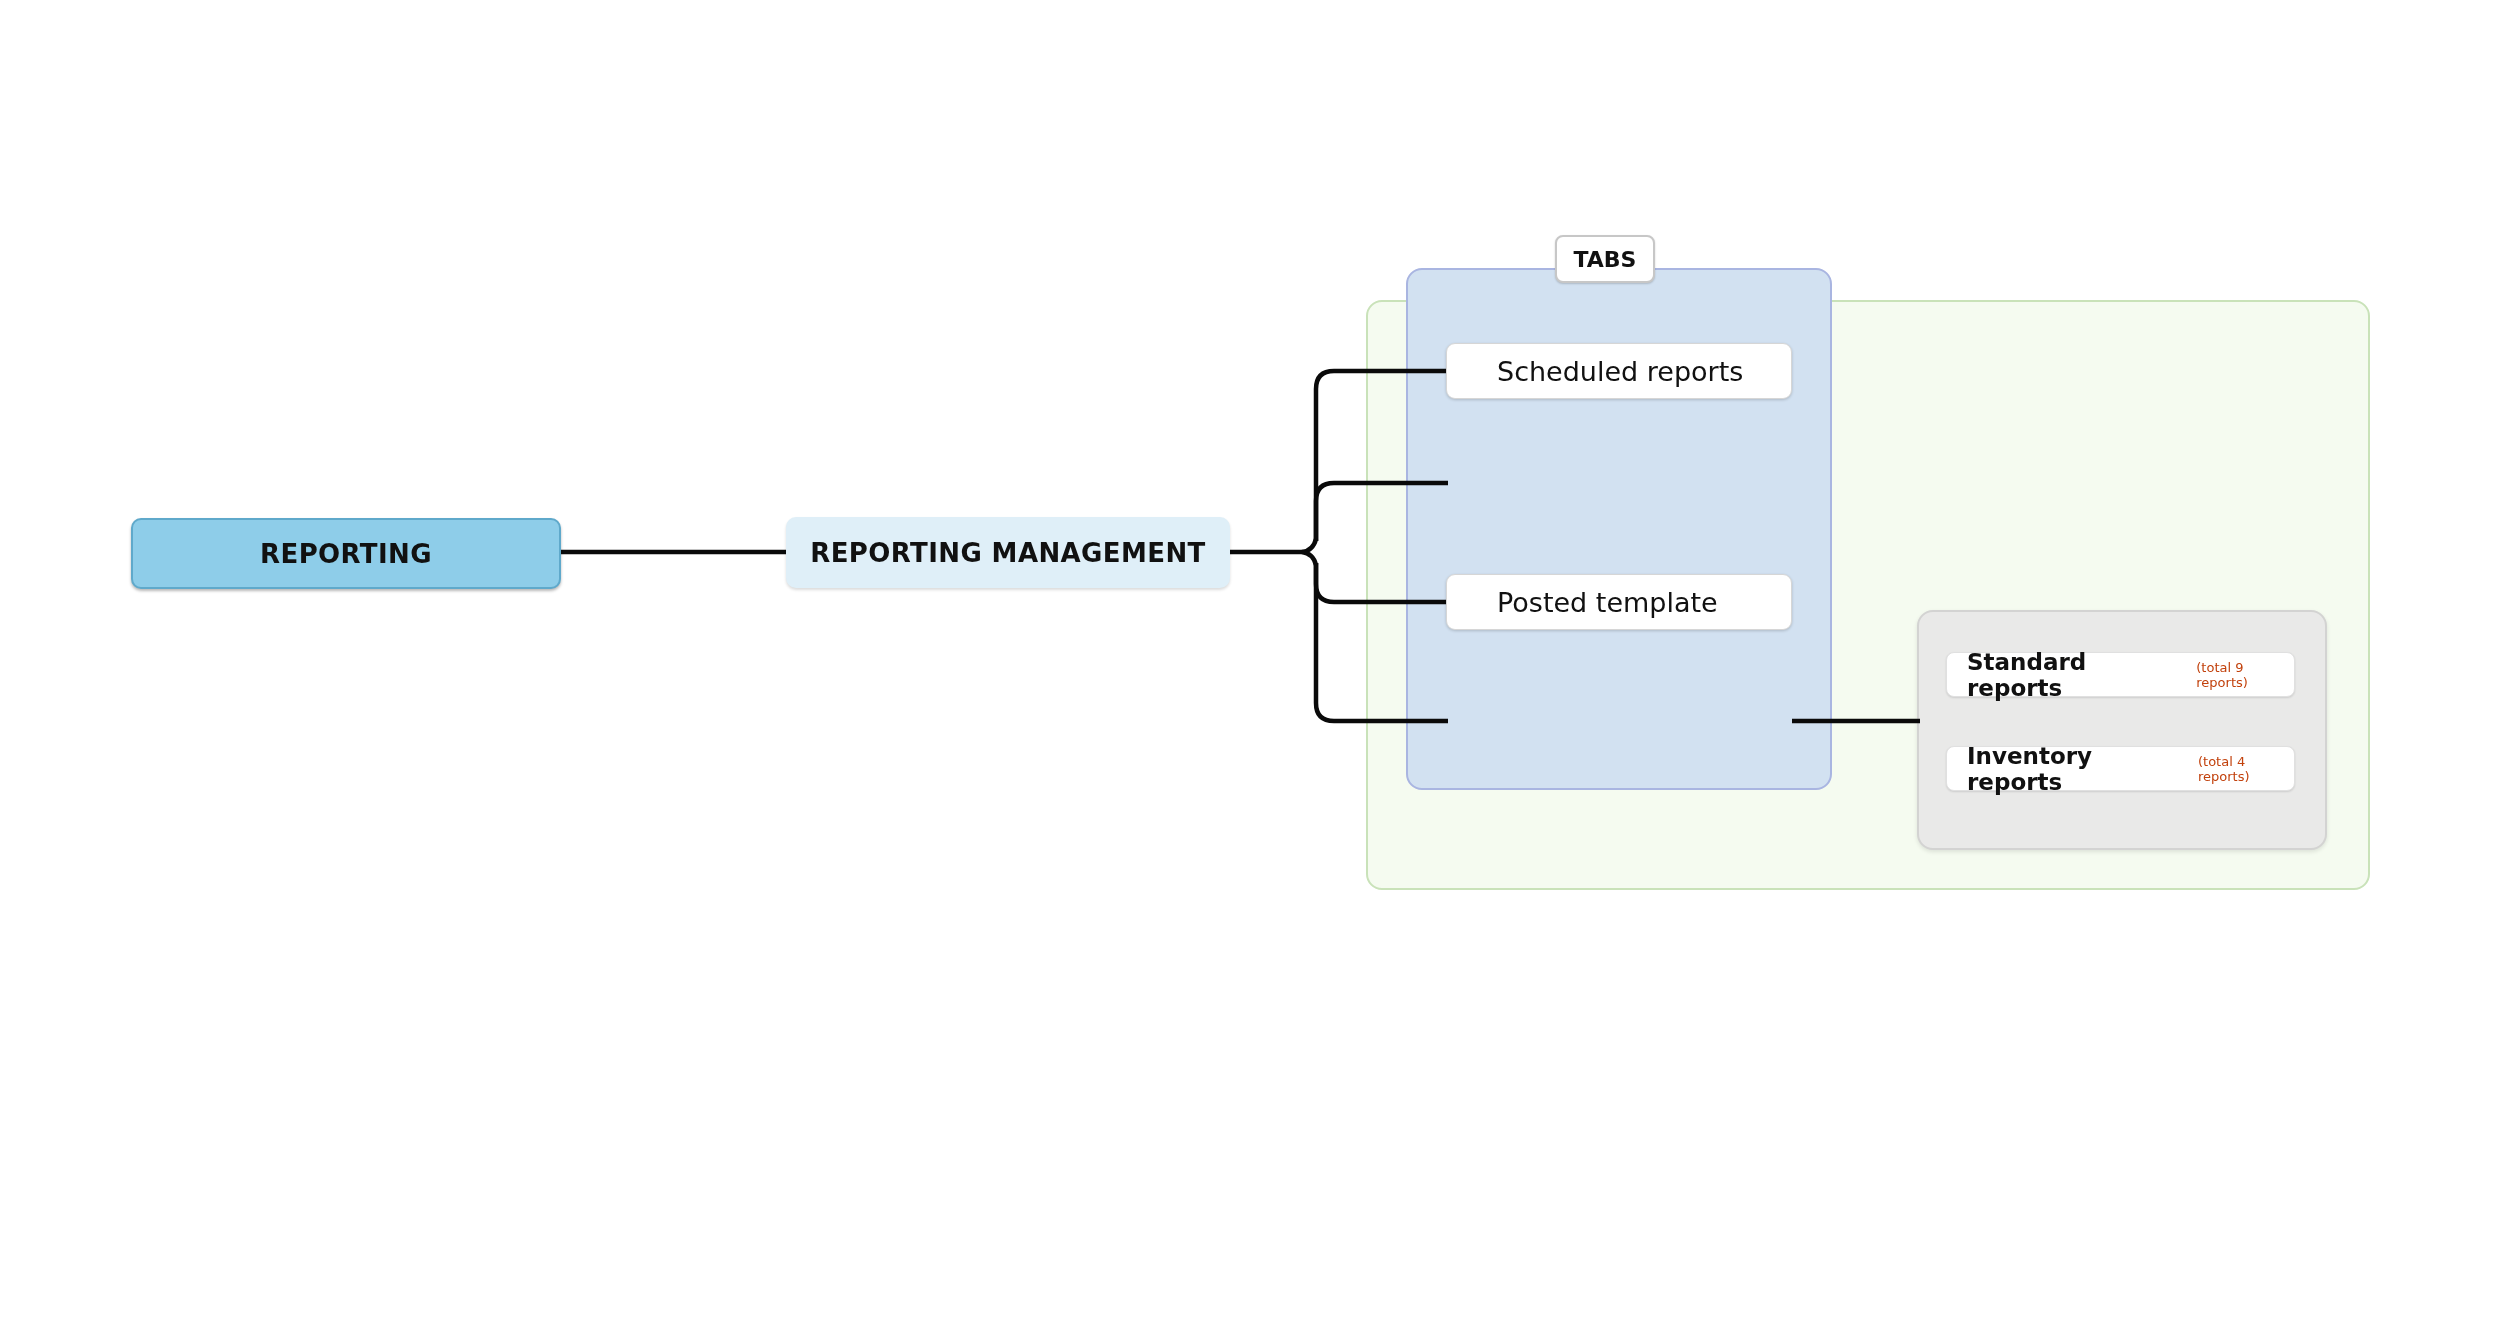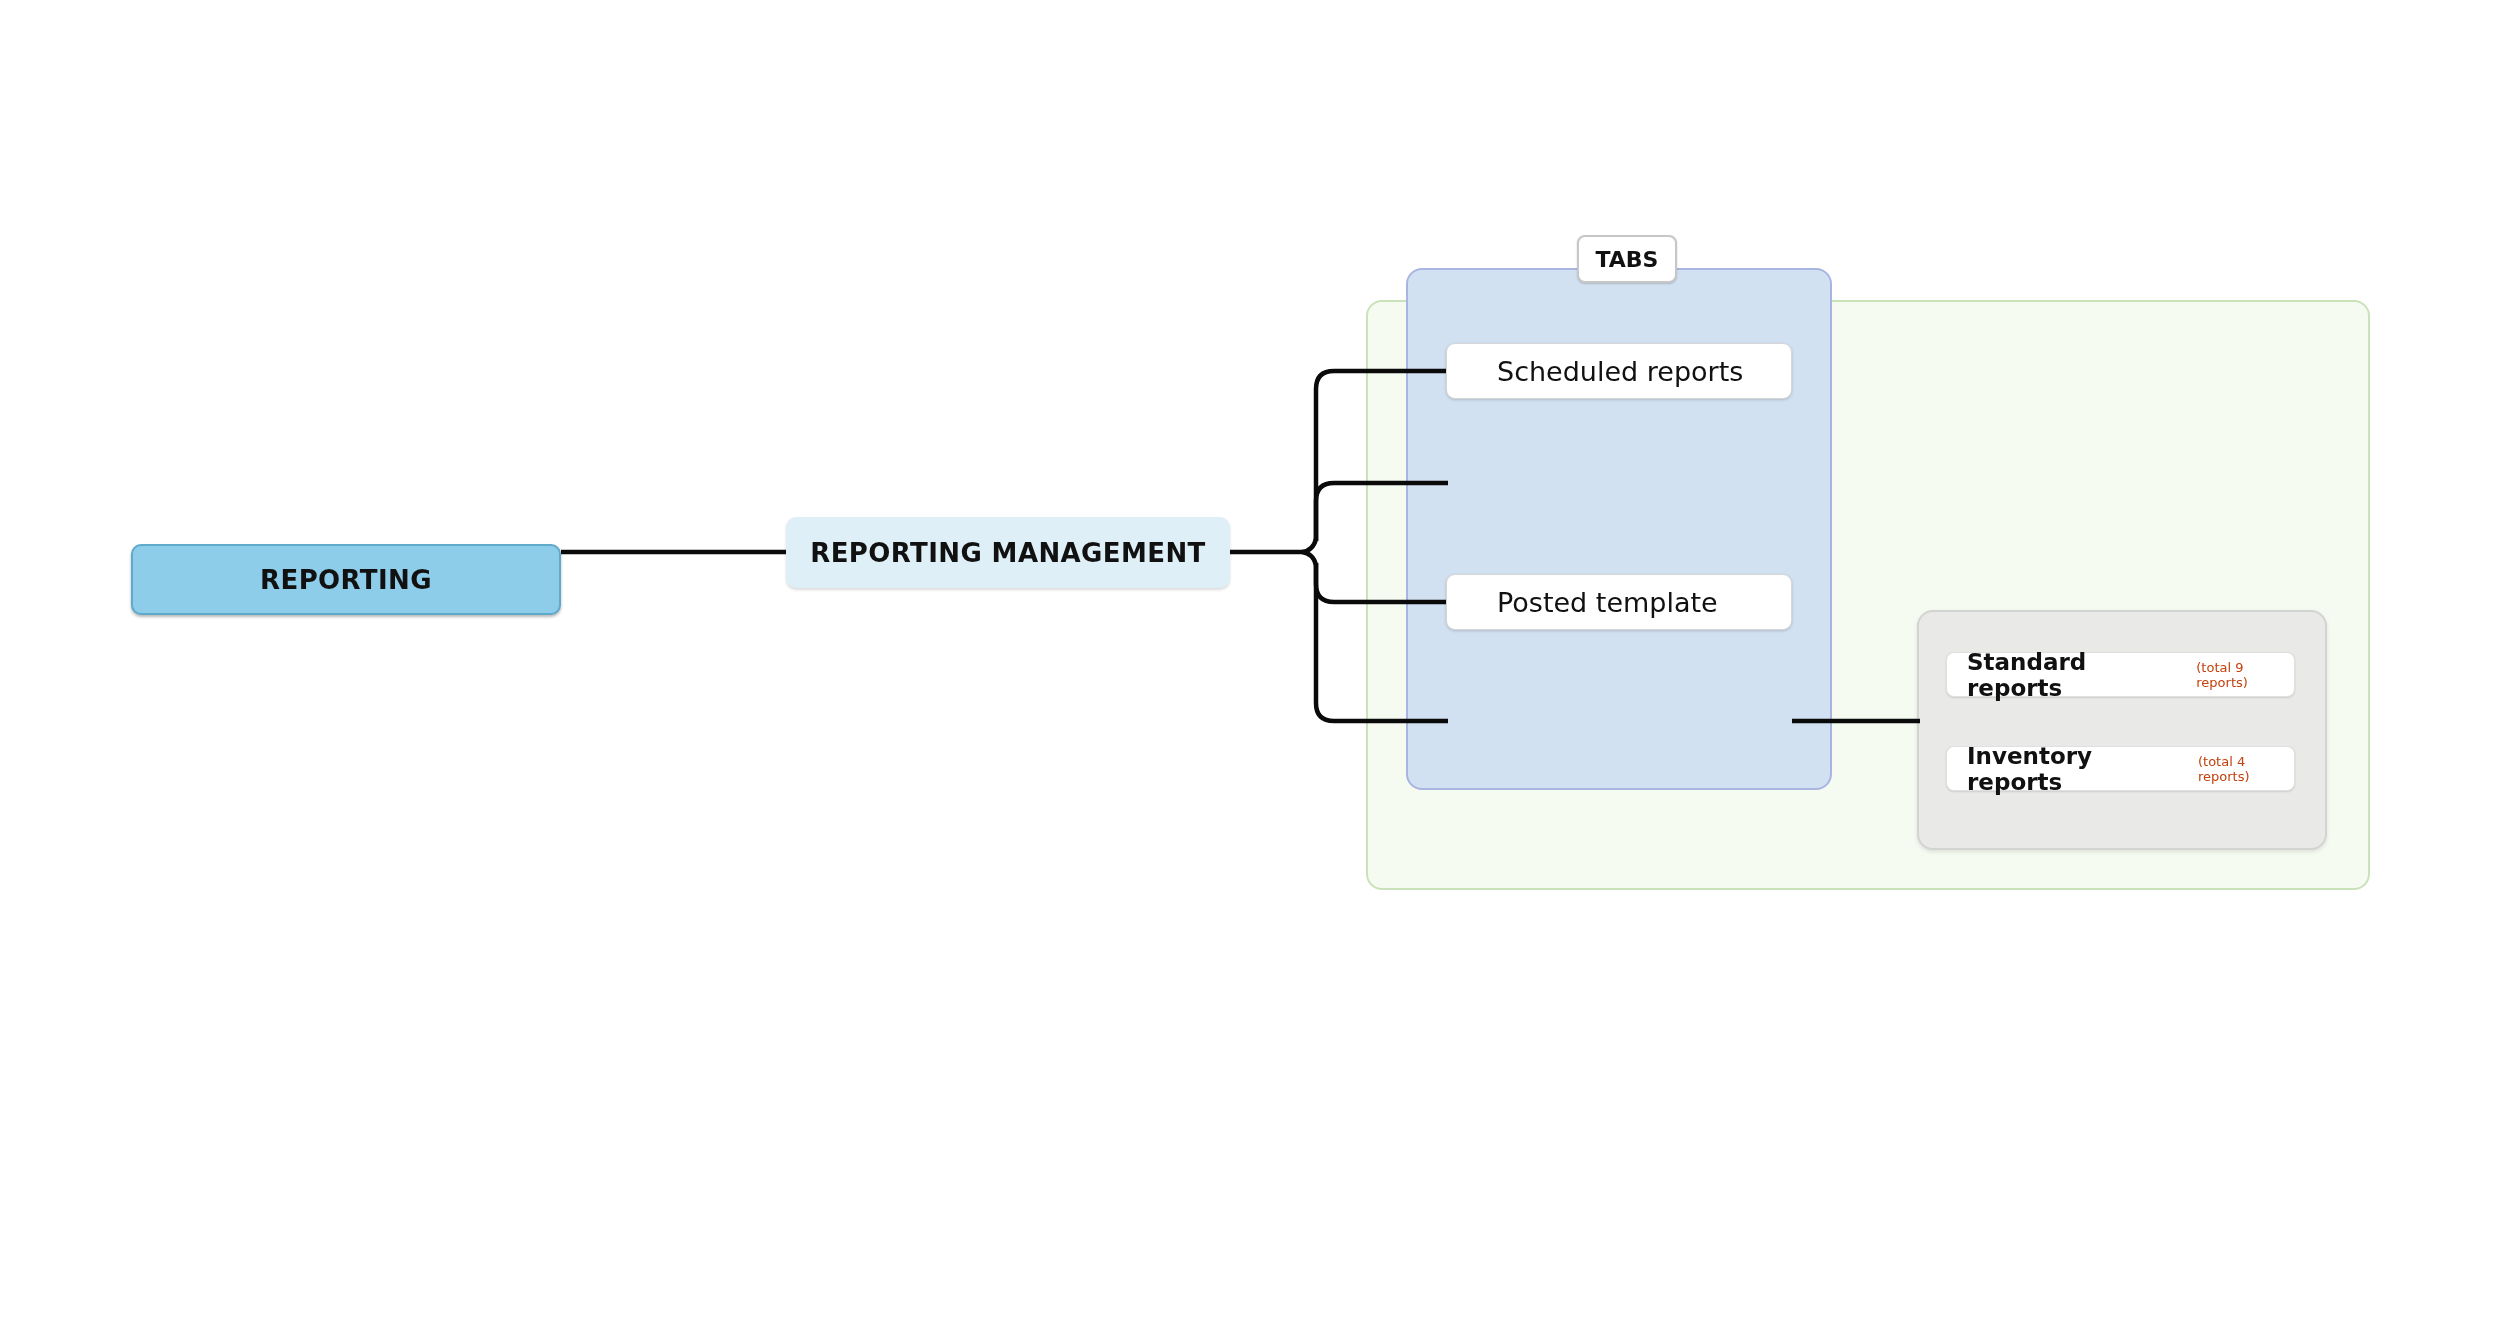--- a/index.html
+++ b/index.html
@@ -30,25 +30,24 @@
     border:2px solid var(--subgroup-border,#D3D3D2);
     border-radius:16px;z-index:2;box-sizing:border-box;
     box-shadow:0 2px 4px rgba(0,0,0,.10);
   }
   .tabs-label{
     position:absolute;left:1555px;top:235px;width:100px;height:48px;
     background:#fff;border:2px solid #C7C7C7;border-radius:8px;
     display:flex;align-items:center;justify-content:center;
     font-size:22px;font-weight:700;z-index:5;box-sizing:border-box;
     box-shadow:0 1px 2px rgba(0,0,0,.18);
-    margin-left:22px;
   }
   
   .root-node{
-    position:absolute;left:131px;top:544px;width:430px;height:71px;
+    position:absolute;left:131px;top:518px;width:430px;height:71px;
     background:var(--root-fill,#8ECDE9);
     border:2px solid var(--root-border,#5FA9CB);
     border-radius:10px;display:flex;align-items:center;justify-content:center;
     font-size:26px;font-weight:600;letter-spacing:.4px;z-index:4;box-sizing:border-box;
     box-shadow:0 2px 3px rgba(0,0,0,.28);
   }
   .mgmt-node{
     position:absolute;left:786px;top:517px;width:444px;height:71px;
     background:var(--management-fill,#DFEFF8);
     border-radius:10px;display:flex;align-items:center;justify-content:center;

